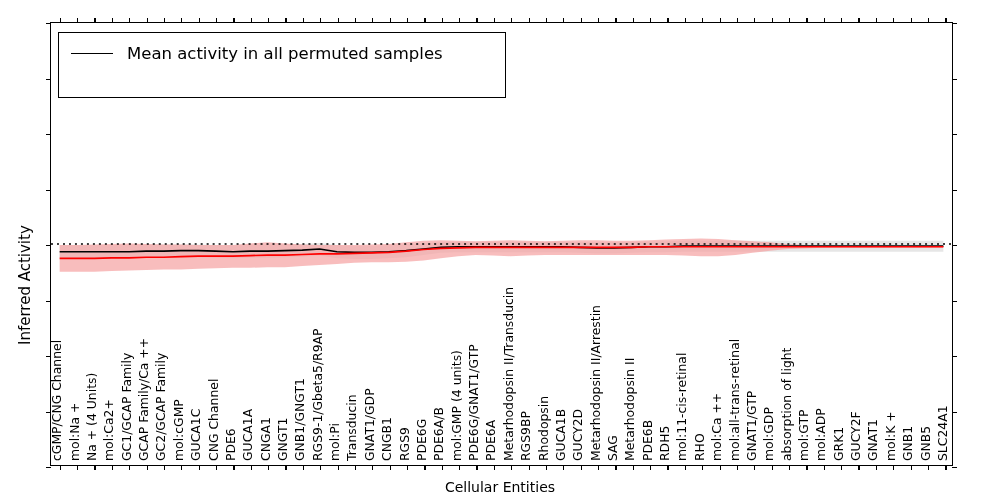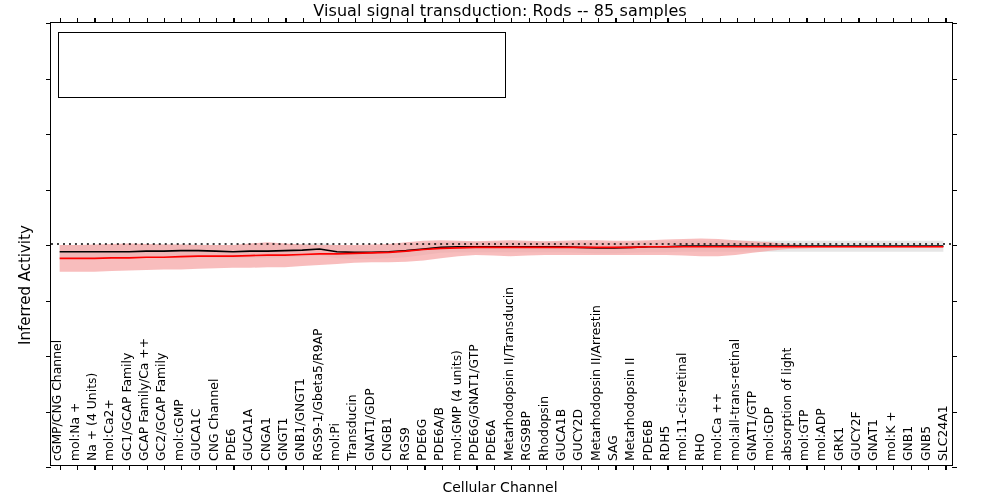--- a/index.html
+++ b/index.html
@@ -49,24 +49,23 @@
   .legend-text{font-size:16.5px;color:#000;white-space:nowrap;}
 
   
   .data-svg{position:absolute;left:0;top:0;width:100%;height:100%;display:block;}
 </style>
 </head>
 <body>
 
 <div id="root">
 
-  <div class="chart-title">Visual signal transduction: Rods -- 85 samples</div>
 
   <div class="ylabel">Inferred Activity</div>
-  <div class="xlabel">Cellular Channel</div>
+  <div class="xlabel">Cellular Entities</div>
 
   <div class="plot-frame">
     <svg class="data-svg" id="data-svg" viewBox="0 0 903 444" preserveAspectRatio="none">
         <path d="M8.68,223.11 L26.05,223.11 L43.41,223.11 L60.78,223.11 L78.14,223.11 L95.51,222.55 L112.88,222.55 L130.24,222.55 L147.61,222.55 L164.97,223.11 L182.34,223.11 L199.70,222.55 L217.07,222.55 L234.43,222.55 L251.80,222.00 L269.16,220.89 L286.53,223.11 L303.89,223.67 L321.26,223.67 L338.63,223.11 L355.99,222.55 L373.36,221.45 L390.72,220.34 L408.09,219.78 L425.45,219.78 L442.82,219.78 L460.18,219.78 L477.55,219.78 L494.91,219.78 L512.28,219.78 L529.64,220.34 L547.01,220.34 L564.38,220.34 L581.74,219.78 L599.11,219.23 L616.47,219.23 L633.84,218.67 L651.20,218.67 L668.57,218.67 L685.93,218.67 L703.30,218.67 L720.66,218.67 L738.03,218.67 L755.39,218.67 L772.76,218.67 L790.13,218.67 L807.49,218.67 L824.86,218.67 L842.22,218.67 L859.59,218.67 L876.95,218.67 L894.32,218.67 L894.32,229.77 L876.95,229.77 L859.59,229.77 L842.22,229.77 L824.86,229.77 L807.49,229.77 L790.13,229.77 L772.76,229.77 L755.39,229.77 L738.03,229.77 L720.66,229.77 L703.30,229.77 L685.93,229.77 L668.57,229.77 L651.20,229.77 L633.84,229.77 L616.47,230.33 L599.11,230.33 L581.74,230.88 L564.38,231.44 L547.01,231.44 L529.64,230.88 L512.28,230.33 L494.91,230.33 L477.55,230.33 L460.18,230.33 L442.82,230.33 L425.45,230.33 L408.09,230.33 L390.72,230.88 L373.36,233.10 L355.99,235.32 L338.63,236.43 L321.26,236.98 L303.89,236.98 L286.53,236.43 L269.16,233.66 L251.80,234.77 L234.43,235.32 L217.07,235.88 L199.70,235.88 L182.34,236.43 L164.97,235.88 L147.61,235.32 L130.24,235.32 L112.88,235.88 L95.51,235.88 L78.14,236.43 L60.78,236.43 L43.41,236.43 L26.05,236.43 L8.68,236.43 Z" fill="#e2e2e2" fill-opacity="0.85" stroke="none"></path>
         <path d="M8.68,223.11 L26.05,223.11 L43.41,222.55 L60.78,222.00 L78.14,221.45 L95.51,222.00 L112.88,222.55 L130.24,222.55 L147.61,223.11 L164.97,223.11 L182.34,223.11 L199.70,221.45 L217.07,220.34 L234.43,221.45 L251.80,222.55 L269.16,223.11 L286.53,223.11 L303.89,223.11 L321.26,222.55 L338.63,222.00 L355.99,220.34 L373.36,218.67 L390.72,218.12 L408.09,218.67 L425.45,219.23 L442.82,218.67 L460.18,218.12 L477.55,218.67 L494.91,219.23 L512.28,218.67 L529.64,218.12 L547.01,218.12 L564.38,218.67 L581.74,218.67 L599.11,218.12 L616.47,217.56 L633.84,217.00 L651.20,216.45 L668.57,217.00 L685.93,218.12 L703.30,219.23 L720.66,220.34 L738.03,222.00 L755.39,223.11 L772.76,223.67 L790.13,223.67 L807.49,223.67 L824.86,223.67 L842.22,223.67 L859.59,223.67 L876.95,223.67 L894.32,223.67 L894.32,225.89 L876.95,225.89 L859.59,225.89 L842.22,225.89 L824.86,225.89 L807.49,225.89 L790.13,225.89 L772.76,225.89 L755.39,226.44 L738.03,227.00 L720.66,228.66 L703.30,230.88 L685.93,233.10 L668.57,234.21 L651.20,234.21 L633.84,233.66 L616.47,233.10 L599.11,233.10 L581.74,233.10 L564.38,233.10 L547.01,233.10 L529.64,233.10 L512.28,233.10 L494.91,233.10 L477.55,233.66 L460.18,234.21 L442.82,233.66 L425.45,233.10 L408.09,234.21 L390.72,236.43 L373.36,238.65 L355.99,239.76 L338.63,240.31 L321.26,240.31 L303.89,240.87 L286.53,241.98 L269.16,243.09 L251.80,244.20 L234.43,245.31 L217.07,245.31 L199.70,245.86 L182.34,245.86 L164.97,246.42 L147.61,246.98 L130.24,247.53 L112.88,247.53 L95.51,248.08 L78.14,248.64 L60.78,249.20 L43.41,249.75 L26.05,249.75 L8.68,249.75 Z" fill="#f5a3a3" fill-opacity="0.72" stroke="none"></path>
         <line x1="0" y1="222" x2="903" y2="222" stroke="#000000" stroke-width="1.6" stroke-dasharray="2,4" stroke-linecap="butt"></line>
         <path d="M8.68,229.77 L26.05,229.77 L43.41,229.77 L60.78,229.77 L78.14,229.77 L95.51,229.22 L112.88,229.22 L130.24,228.66 L147.61,228.66 L164.97,229.22 L182.34,229.77 L199.70,229.22 L217.07,229.22 L234.43,228.66 L251.80,228.11 L269.16,227.00 L286.53,229.77 L303.89,230.33 L321.26,230.33 L338.63,229.77 L355.99,228.66 L373.36,227.00 L390.72,225.33 L408.09,224.77 L425.45,224.77 L442.82,224.77 L460.18,224.77 L477.55,224.77 L494.91,224.77 L512.28,224.77 L529.64,225.33 L547.01,225.89 L564.38,225.89 L581.74,225.33 L599.11,224.77 L616.47,224.77 L633.84,224.22 L651.20,224.22 L668.57,224.22 L685.93,224.22 L703.30,224.22 L720.66,224.22 L738.03,224.22 L755.39,224.22 L772.76,224.22 L790.13,224.22 L807.49,224.22 L824.86,224.22 L842.22,224.22 L859.59,224.22 L876.95,224.22 L894.32,224.22 " fill="none" stroke="#000000" stroke-width="1.7"></path>
         <path d="M8.68,236.43 L26.05,236.43 L43.41,236.43 L60.78,235.88 L78.14,235.88 L95.51,235.32 L112.88,235.32 L130.24,234.77 L147.61,234.21 L164.97,234.21 L182.34,234.21 L199.70,233.66 L217.07,233.10 L234.43,233.10 L251.80,232.55 L269.16,231.99 L286.53,231.99 L303.89,231.44 L321.26,230.88 L338.63,230.33 L355.99,229.22 L373.36,227.55 L390.72,226.44 L408.09,225.89 L425.45,225.33 L442.82,225.33 L460.18,225.33 L477.55,225.33 L494.91,225.33 L512.28,225.33 L529.64,225.33 L547.01,225.33 L564.38,225.33 L581.74,225.33 L599.11,224.77 L616.47,224.77 L633.84,224.77 L651.20,224.77 L668.57,224.77 L685.93,224.77 L703.30,224.77 L720.66,224.77 L738.03,224.77 L755.39,224.77 L772.76,224.77 L790.13,224.77 L807.49,224.77 L824.86,224.77 L842.22,224.77 L859.59,224.77 L876.95,224.77 L894.32,224.77 " fill="none" stroke="#ff0000" stroke-width="1.7"></path>
       </svg>
     <div id="y-axis-layer">
@@ -243,15 +242,19 @@
         <div class="xtick-mark" style="left: 876.952px;"></div>
         <div class="xtick-mark-t" style="left: 876.952px;"></div>
         <div class="xcat" style="left: 881.552px; bottom: 4px;">GNB5</div>
         <div class="xtick-mark" style="left: 894.317px;"></div>
         <div class="xtick-mark-t" style="left: 894.317px;"></div>
         <div class="xcat" style="left: 898.917px; bottom: 4px;">SLC24A1</div>
       </div>
   </div>
 
   <div class="legend">
+    <div class="legend-row">
+      <span class="legend-swatch"></span>
+      <span class="legend-text">Mean activity in all permuted samples</span>
+    </div>
   </div>
 
 </div>
 
 </body></html>

